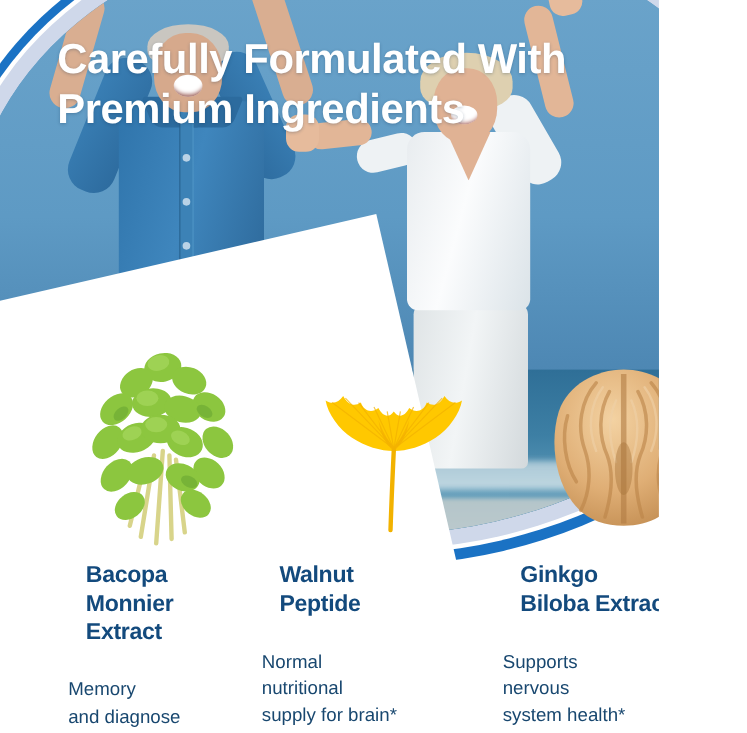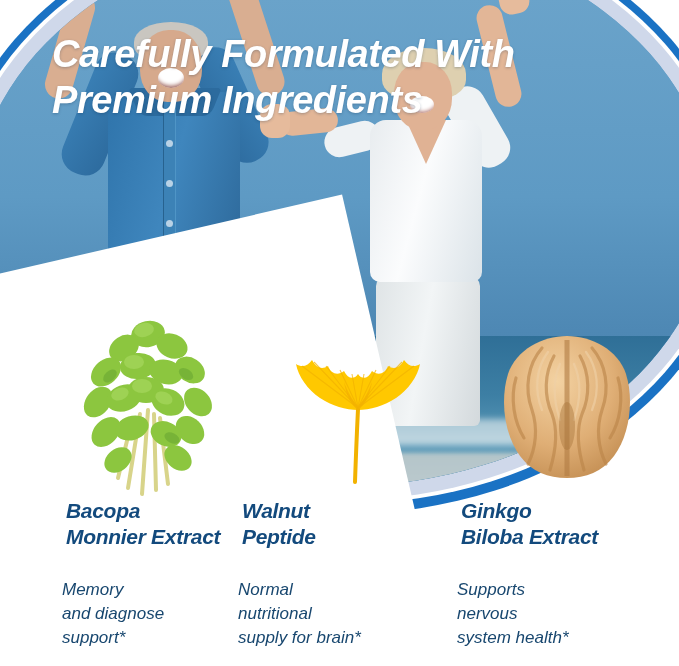--- a/index.html
+++ b/index.html
@@ -7,25 +7,24 @@
     margin: 0;
     padding: 0;
     background: #ffffff;
   }
   body {
     font-family: "Liberation Sans", sans-serif;
   }
 
   .banner {
     position: relative;
-    width: 679px;
+    width: 599px;
     height: 666px;
     overflow: hidden;
     background: #ffffff;
-    font-style: italic;
   }
 
   
   
   .ring-blue {
     position: absolute;
     left: -52px;
     top: -96px;
     width: 790px;
     height: 610px;
@@ -269,21 +268,21 @@
     top: 494px;
     width: 679px;
     display: flex;
   }
   .col { box-sizing: border-box; }
   .col-0 { width: 226px; padding-left: 62px; }
   .col-1 { width: 226px; padding-left: 4px; }
   .col-2 { width: 227px; padding-left: 12px; }
 
   .col h3 {
-    margin: 4px;
+    margin: 16px;
     color: #134a7d;
     font-size: 21px;
     font-weight: bold;
     line-height: 1.23;
     letter-spacing: -0.3px;
     white-space: pre-line;
   }
   .col p {
     margin: 28px 0 0 0;
     color: #18476f;

